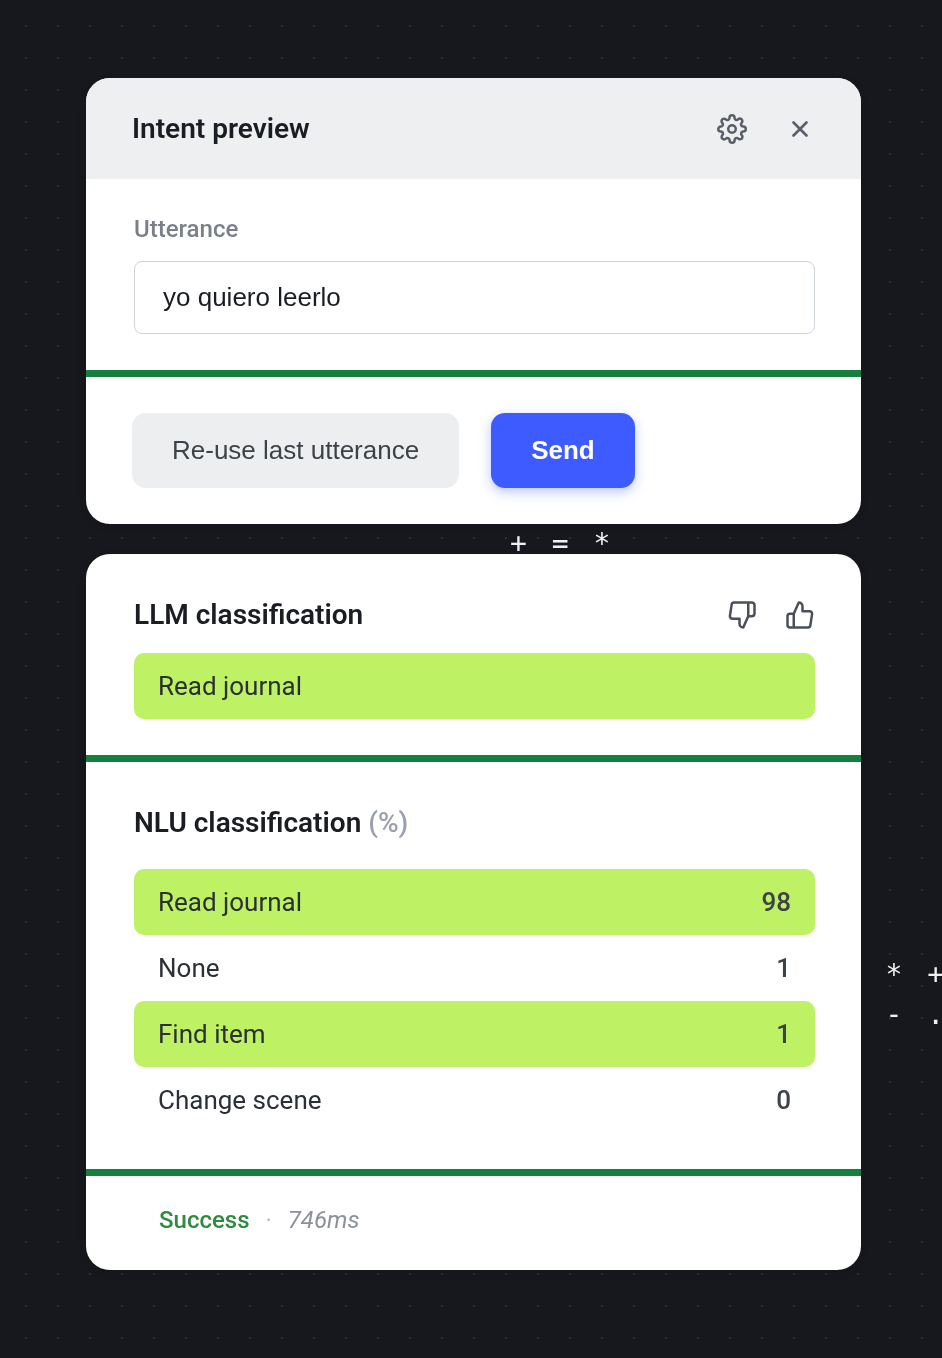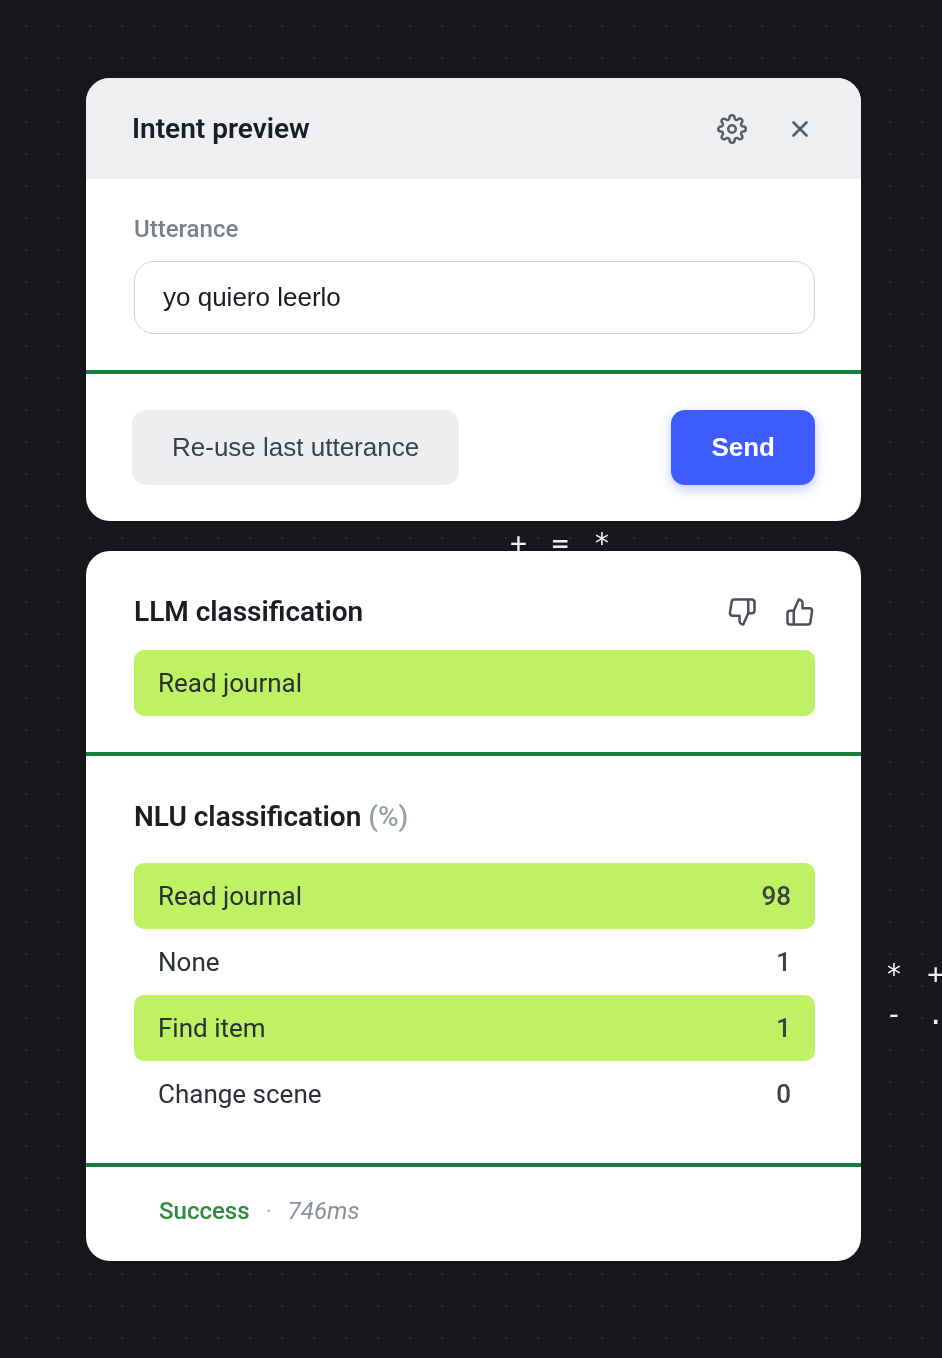--- a/index.html
+++ b/index.html
@@ -71,46 +71,46 @@
       display: flex;
       align-items: center;
       justify-content: center;
       cursor: pointer;
       color: #5a5e68;
     }
     .section {
       padding: 36px 46px;
     }
     .section-border {
-      border-bottom: 4px solid #15803d;
+      border-bottom: 7px solid #15803d;
       padding-left: 48px;
     }
     .field-label {
       font-size: 24px;
       color: #7a7f8a;
       margin-bottom: 18px;
       font-weight: 500;
     }
     .input-wrapper {
       border: 1px solid #cfd3da;
-      border-radius: 20px;
+      border-radius: 8px;
       padding: 20px 28px;
       background: #ffffff;
     }
     .text-input {
       border: none;
       outline: none;
       font-size: 26px;
       color: #1a1d24;
       width: 100%;
       background: transparent;
     }
     .actions {
       display: flex;
-      justify-content: space-between;
+      justify-content: flex-start;
       gap: 32px;
       padding: 36px 46px;
     }
     .btn {
       padding: 22px 40px;
       border-radius: 14px;
       font-size: 26px;
       font-weight: 500;
       border: none;
       cursor: pointer;

